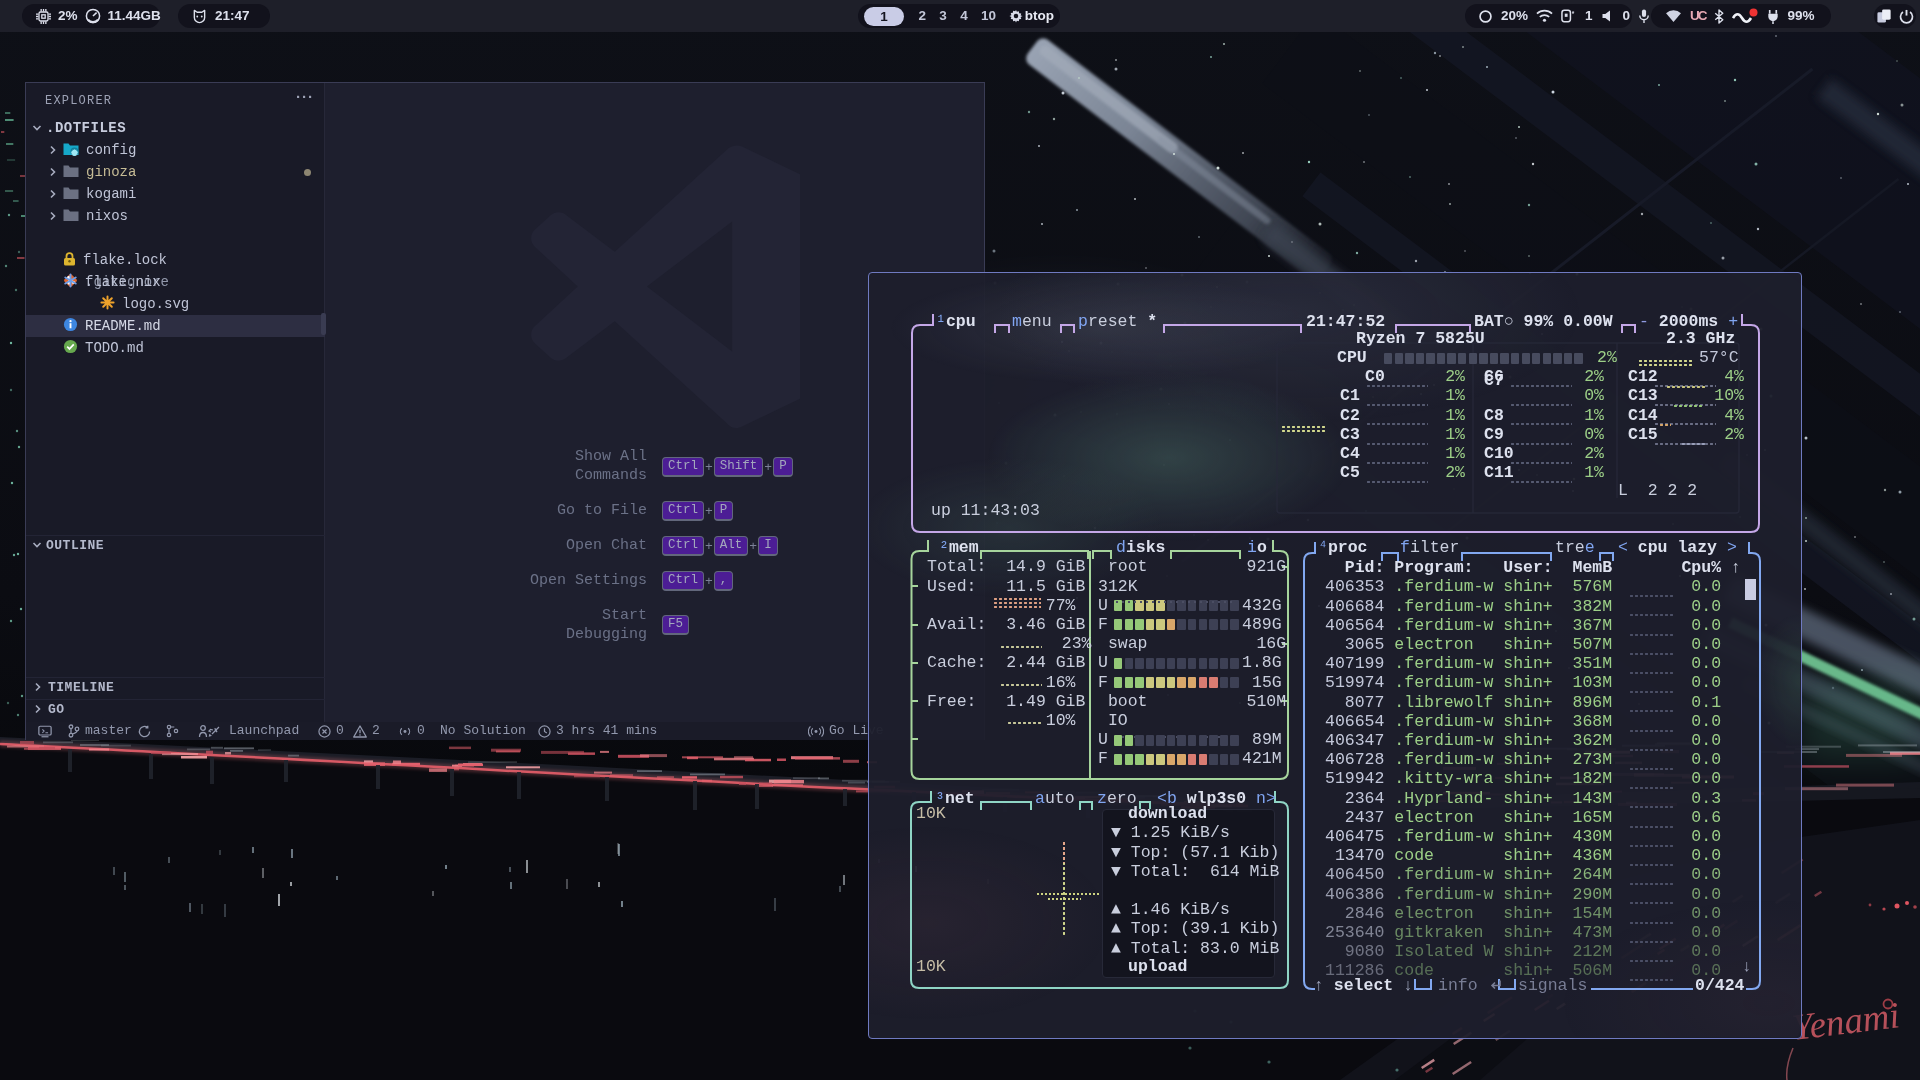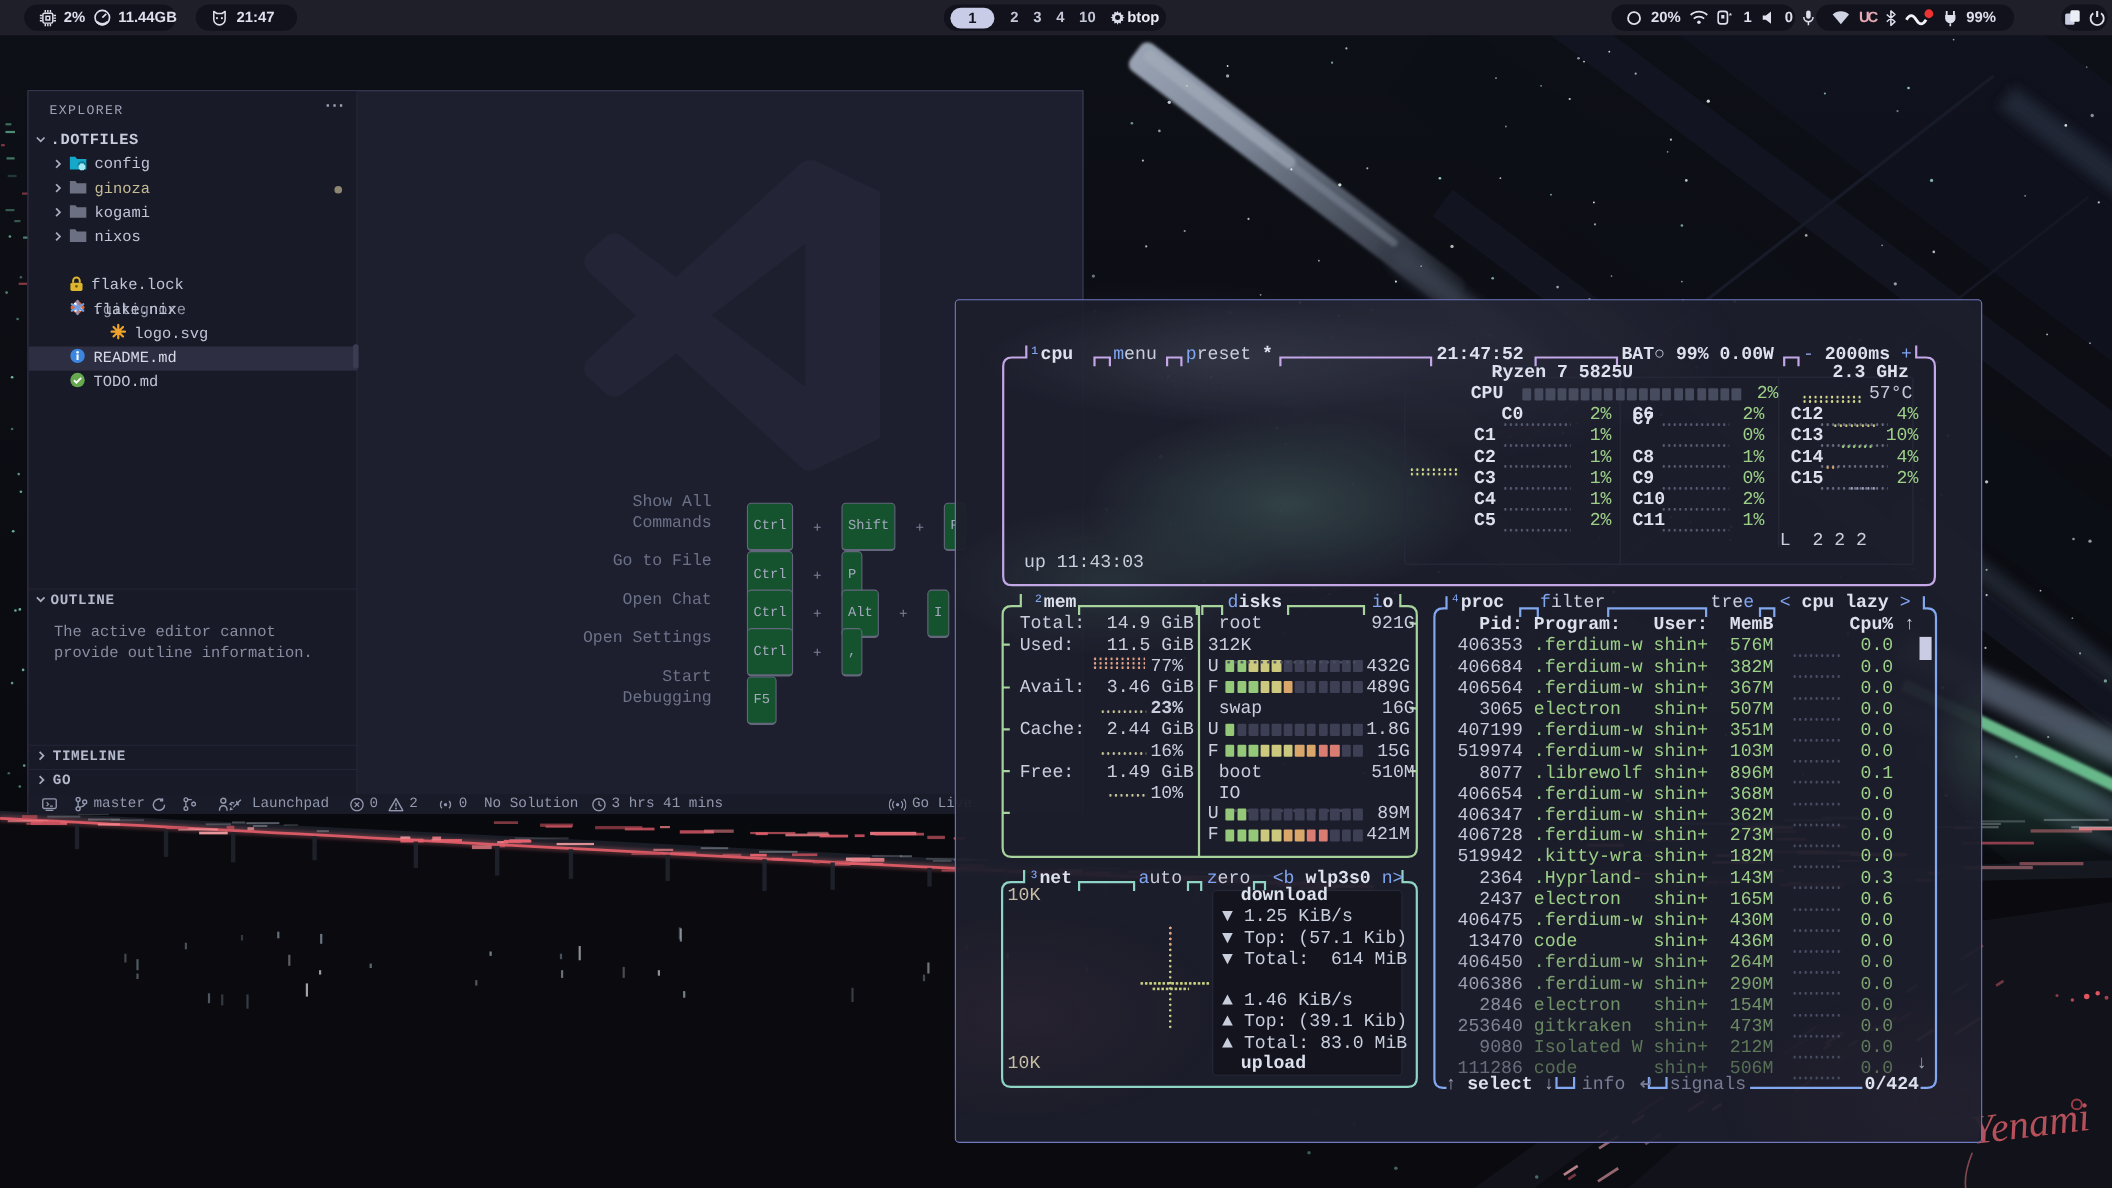--- a/index.html
+++ b/index.html
@@ -5,21 +5,21 @@
 .abs{position:absolute}
 #bar{position:absolute;left:0;top:0;width:1920px;height:32px;background:#1e1f29}
 .pill{position:absolute;top:4px;height:24px;background:#12121c;border-radius:12px;display:flex;align-items:center;color:#dde0ec;font:bold 13.5px/24px "Liberation Sans",sans-serif}
 .pill svg{display:block;flex-shrink:0}
 #code{position:absolute;left:25px;top:82px;width:960px;height:658px;background:#1e1f2e;border:1px solid #3a3c55}
 #side{position:absolute;left:0;top:0;width:299px;height:656px;background:#191a27;border-right:1px solid #272839}
 .srow{position:absolute;left:0;width:299px;height:22px;font:14px/22px "Liberation Mono",monospace;color:#abb0c4;white-space:pre}
 .shead{font:bold 13px/22px "Liberation Mono",monospace;color:#b4b9cc;letter-spacing:.5px}
 #watermark{position:absolute;left:489px;top:61px}
 .kb{position:absolute;white-space:nowrap;font:15px/19px "Liberation Mono",monospace;color:#6b7187;text-align:right}
-.key{display:inline-block;font:12.5px/17px "Liberation Mono",monospace;color:#a3a8bc;background:#14532d;border:1px solid #62677c;border-bottom-width:2px;border-radius:4px;padding:12px 5px;margin:0 18px;vertical-align:middle}
+.key{display:inline-block;font:12.5px/17px "Liberation Mono",monospace;color:#a3a8bc;background:#4c1d95;border:1px solid #62677c;border-bottom-width:2px;border-radius:4px;padding:0 5px;margin:0 1px;vertical-align:middle}
 .kplus{color:#7b8098;font:13px/17px "Liberation Mono",monospace}
 #status{position:absolute;left:0;top:639px;width:958px;height:18px;background:#1a1b28;font:13px/18px "Liberation Mono",monospace;color:#9298ad;white-space:pre}
 #status svg{vertical-align:-2px}
 #term{position:absolute;left:868px;top:272px;width:934px;height:767px;background:rgba(30,31,44,0.95);border:1.5px solid #6f7ac1;border-radius:4px}
 #term .t{position:absolute;white-space:pre;font:16.5px/19.2px "Liberation Mono",monospace;color:#c3c8da}
 #term .wt{font-weight:bold;color:#dde1ee}
 #term .bl{color:#80a5f1}
 #term .gn{color:#9ccf87}
 #term .gy{color:#787d95}
 #term .tn{color:#c6bda6}
@@ -692,22 +692,20 @@
           </svg></span><span style="color:#d5d9e6">README.md</span></div>
       <div class="srow" style="top:254px;"><span style="display:inline-block;width:37px"></span><span style="display:inline-block;vertical-align:-2px;margin-right:7px"><svg width="15" height="15" viewBox="0 0 16 16">
             <circle cx="8" cy="8" r="7" fill="#66a84e"></circle>
             <path d="M4.5 8.2l2.4 2.4 4.6-4.8" fill="none" stroke="#fff" stroke-width="1.8"></path>
           </svg></span><span style="color:#bfc4d6">TODO.md</span></div>
 <div class="abs" style="left:295px;top:230px;width:5px;height:22px;background:#3a3c52;border-radius:2px"></div>
 <div class="abs" style="left:0;top:452px;width:299px;border-top:1px solid #232435"></div>
 <div class="srow shead" style="top:452px"><span style="margin-left:6px;display:inline-block;vertical-align:-1px;margin-right:4px"><svg width="10" height="10" viewBox="0 0 10 10">
             <path d="M1.5 3l3.5 3.5L8.5 3" fill="none" stroke="#a7acbf" stroke-width="1.6"></path>
           </svg></span>OUTLINE</div>
-<div class="abs" style="left:23px;top:483px;font:14px/18.5px 'Liberation Mono',monospace;color:#878ca1;white-space:pre">The active editor cannot
-provide outline information.</div>
 <div class="abs" style="left:0;top:594px;width:299px;border-top:1px solid #232435"></div>
 <div class="srow shead" style="top:594px"><span style="margin-left:7px;display:inline-block;vertical-align:-1px;margin-right:5px"><svg width="10" height="10" viewBox="0 0 10 10">
             <path d="M3 1.5l3.5 3.5L3 8.5" fill="none" stroke="#a7acbf" stroke-width="1.6"></path>
           </svg></span>TIMELINE</div>
 <div class="abs" style="left:0;top:616px;width:299px;border-top:1px solid #232435"></div>
 <div class="srow shead" style="top:616px"><span style="margin-left:7px;display:inline-block;vertical-align:-1px;margin-right:5px"><svg width="10" height="10" viewBox="0 0 10 10">
             <path d="M3 1.5l3.5 3.5L3 8.5" fill="none" stroke="#a7acbf" stroke-width="1.6"></path>
           </svg></span>GO</div>
 </div>
 <div id="status">
@@ -862,21 +860,21 @@
     <div class="abs" style="left:412.0px;top:152.0px;width:46px;height:8px;background-image:radial-gradient(circle,#d3d98e 1.1px,transparent 1.3px);background-size:5px 4px;"></div>
     <div class="t" style="left:749.0px;top:208.2px;"><span style="color:#c9cedd">L  2 2 2</span></div>
     <div class="t" style="left:62.0px;top:228.2px;"><span style="color:#c9cedd">up 11:43:03</span></div>
     <div class="t" style="left:70.0px;top:265.2px;"><span class="bl">²</span><span class="wt">mem</span></div>
     <div class="t" style="left:247.0px;top:265.2px;"><span class="bl">d</span><span class="wt">isks</span></div>
     <div class="t" style="left:378.0px;top:265.2px;"><span class="bl">i</span><span class="wt">o</span></div>
     <div class="t" style="left:58.0px;top:284.2px;"><span style="color:#c9cedd">Total:  14.9 GiB</span></div>
     <div class="t" style="left:58.0px;top:303.6px;"><span style="color:#c9cedd">Used:   11.5 GiB</span></div>
     <div class="t" style="left:58.0px;top:322.8px;"><span style="color:#c9cedd">            77%</span></div>
     <div class="t" style="left:58.0px;top:342.0px;"><span style="color:#c9cedd">Avail:  3.46 GiB</span></div>
-    <div class="t" style="left:58.0px;top:361.2px;font-weight:bold;"><span style="color:#c9cedd">            23%</span></div>
+    <div class="t" style="left:74px;top:361.2px;"><span style="color:#c9cedd">            23%</span></div>
     <div class="t" style="left:58.0px;top:380.4px;"><span style="color:#c9cedd">Cache:  2.44 GiB</span></div>
     <div class="t" style="left:58.0px;top:399.6px;"><span style="color:#c9cedd">            16%</span></div>
     <div class="t" style="left:58.0px;top:418.8px;"><span style="color:#c9cedd">Free:   1.49 GiB</span></div>
     <div class="t" style="left:58.0px;top:438.0px;"><span style="color:#c9cedd">            10%</span></div>
     <div class="abs" style="left:124.0px;top:324.0px;width:48px;height:12px;background-image:radial-gradient(circle,#dfa083 1.1px,transparent 1.3px);background-size:5px 4px;"></div>
     <div class="abs" style="left:131.0px;top:372.0px;width:42px;height:4px;background-image:radial-gradient(circle,#c8c89a 1.1px,transparent 1.3px);background-size:5px 4px;"></div>
     <div class="abs" style="left:131.0px;top:410.0px;width:42px;height:4px;background-image:radial-gradient(circle,#c8c89a 1.1px,transparent 1.3px);background-size:5px 4px;"></div>
     <div class="abs" style="left:138.0px;top:448.0px;width:36px;height:4px;background-image:radial-gradient(circle,#c8c89a 1.1px,transparent 1.3px);background-size:5px 4px;"></div>
     <div class="t" style="left:229.0px;top:284.2px;"><span style="color:#c9cedd"> root          921G</span></div>
     <div class="t" style="left:229.0px;top:303.6px;"><span style="color:#c9cedd">312K</span></div>

